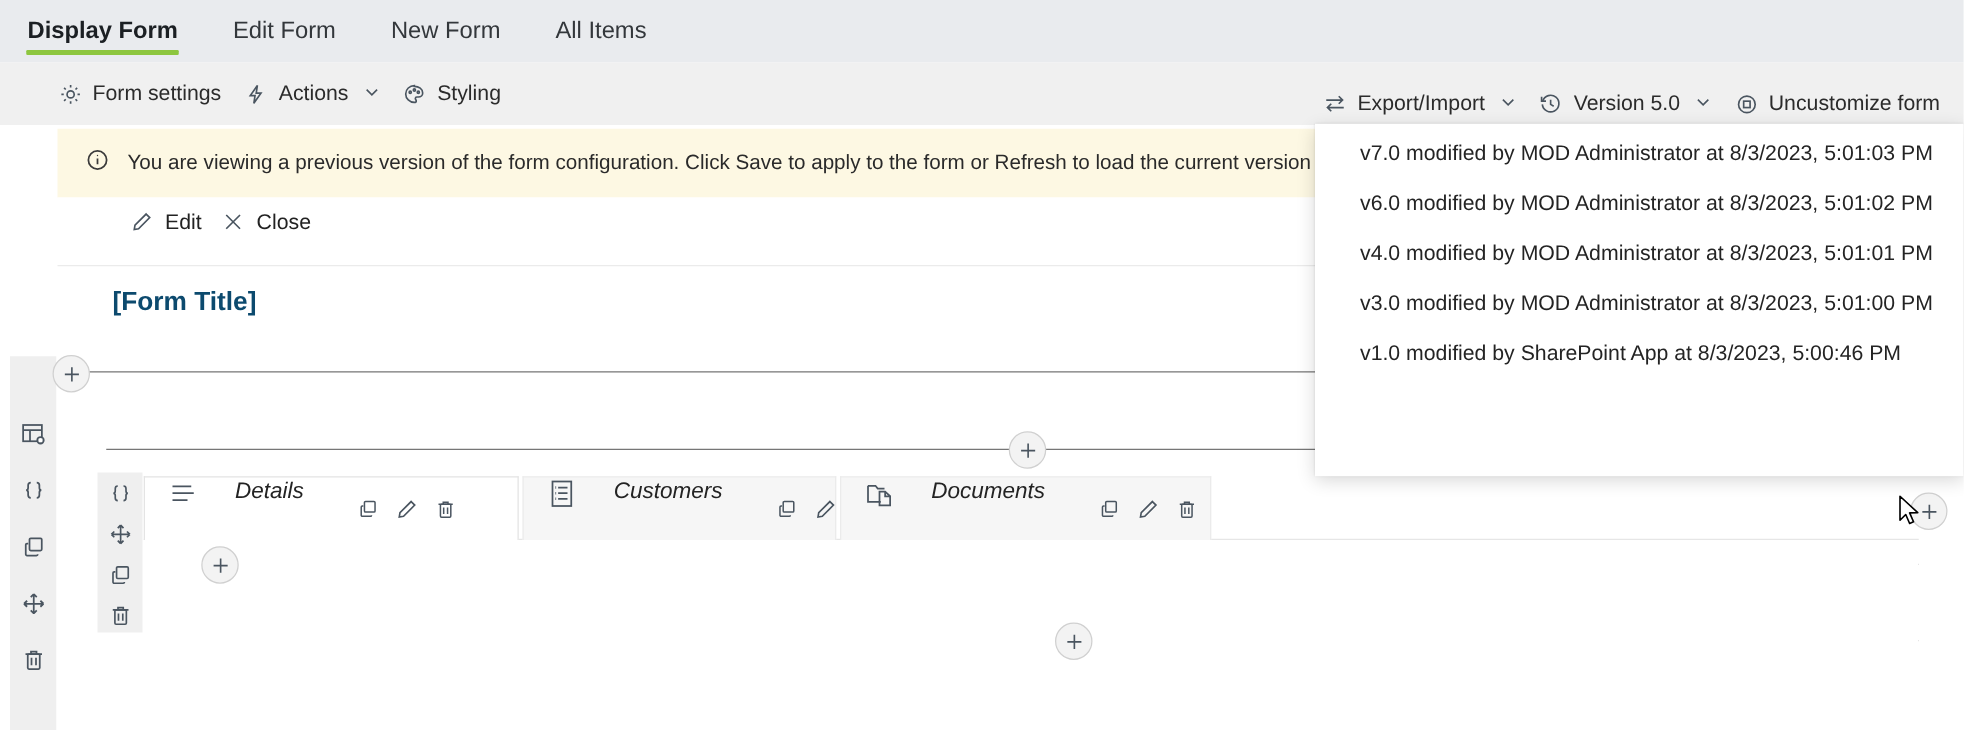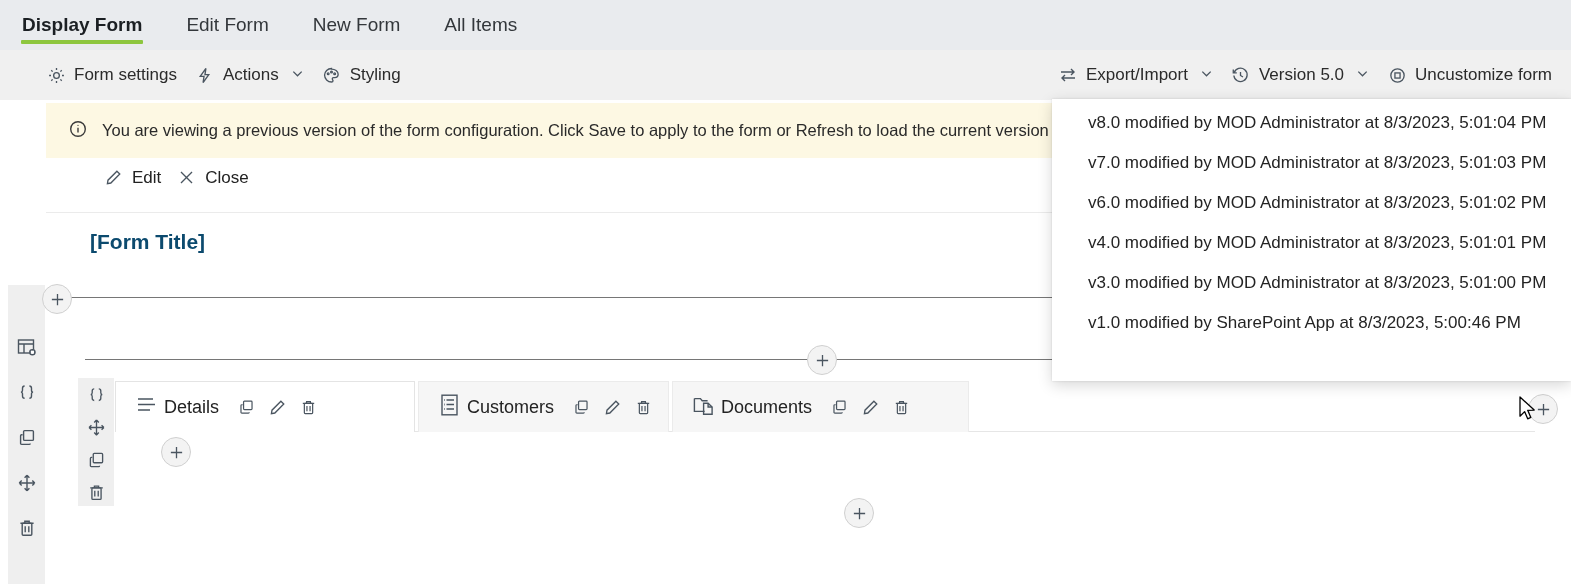--- a/index.html
+++ b/index.html
@@ -30,21 +30,21 @@
     background:#8dc63f;border-radius:1px;
   }
 
   
   .cmdbar{
     position:absolute;left:0;top:50px;width:1571px;height:50px;
     background:#f0f0f0;
     display:flex;align-items:center;
   }
   .cmdleft{display:flex;align-items:center;padding-left:37px;}
-  .cmdright{position:absolute;right:10px;top:0;height:50px;display:flex;align-items:center;}
+  .cmdright{position:absolute;right:10px;top:0;height:50px;display:flex;align-items:flex-end;}
   .cmd{
     display:flex;align-items:center;gap:8px;height:34px;padding:0 9px;
     font-size:17px;color:#2b2b2b;cursor:pointer;white-space:nowrap;
     border-radius:2px;
   }
   .cmd .ic{display:inline-flex;align-items:center;justify-content:center;width:20px;height:20px;}
   .chev{display:inline-block;margin-left:4px;}
 
   
   .banner{
@@ -92,21 +92,21 @@
   .plus svg{display:block;}
 
   
   .hrule{position:absolute;height:1px;background:#767676;}
 
   
   .tabstrip{position:absolute;left:115px;top:381px;display:flex;gap:3px;z-index:3;}
   .ftab{
     height:51px;box-sizing:border-box;
     background:#f6f6f6;border:1px solid #ebebeb;border-bottom:none;
-    display:flex;align-items:center;padding:0 14px 0 18px;gap:4px;
+    display:flex;padding:0 14px 0 18px;gap:28px;font-style:italic;
   }
   .ftab.active{background:#ffffff;border-color:#e4e4e4;}
   .ftab .tlabel{font-size:18px;color:#232323;white-space:nowrap;}
   .ftab .ticons{display:flex;align-items:center;gap:12px;margin-left:14px;}
   .ftab .ticons span{display:inline-flex;cursor:pointer;}
 
   .innerpane{
     position:absolute;left:115px;top:431px;width:1420px;height:153px;background:#ffffff;
     border-top:1px solid #e6e6e6;
   }
@@ -524,23 +524,20 @@
         </span>
       </span>
     </div>
   </div>
 
   <div class="innerpane"></div>
   <div class="fieldlabel" style="left:238px;top:551px;">Title</div>
 
   <div class="menu">
     <div class="mitem">
-        <span>v8.0 modified by MOD Administrator at 8/3/2023, 5:01:04 PM</span>
-      </div>
-    <div class="mitem">
         <span>v7.0 modified by MOD Administrator at 8/3/2023, 5:01:03 PM</span>
       </div>
     <div class="mitem">
         <span>v6.0 modified by MOD Administrator at 8/3/2023, 5:01:02 PM</span>
       </div>
     <div class="mitem">
         <span>v4.0 modified by MOD Administrator at 8/3/2023, 5:01:01 PM</span>
       </div>
     <div class="mitem">
         <span>v3.0 modified by MOD Administrator at 8/3/2023, 5:01:00 PM</span>

